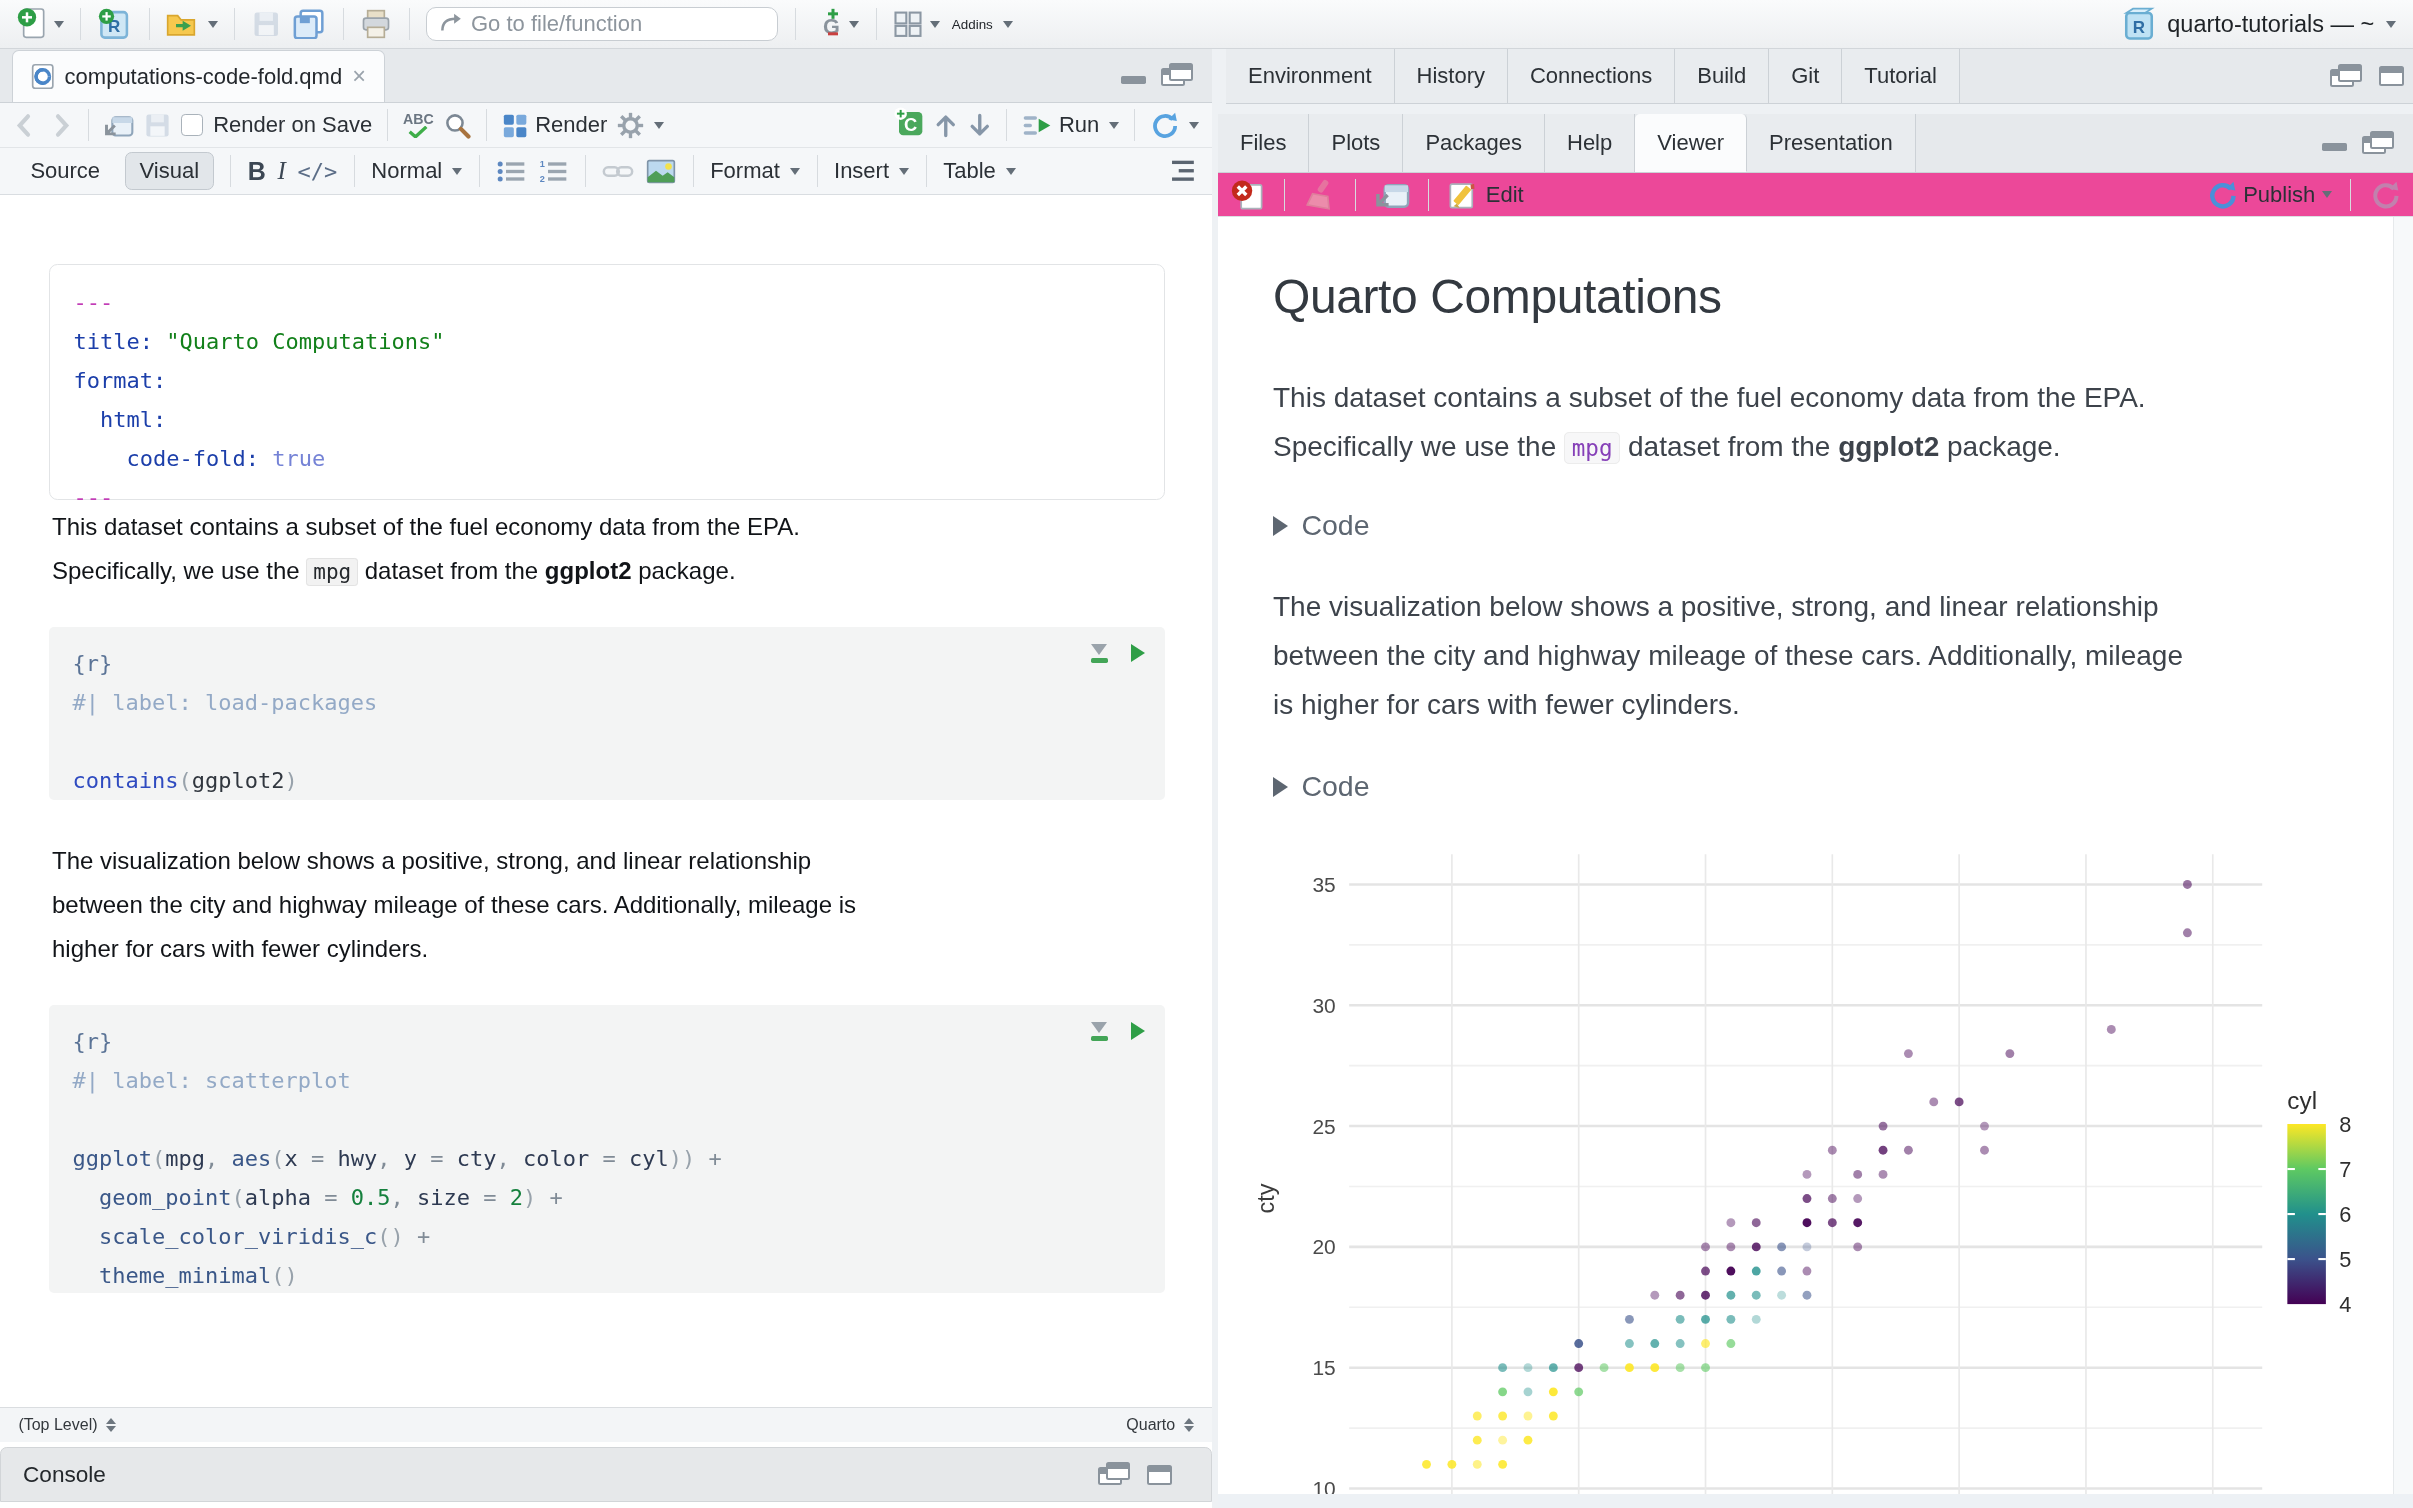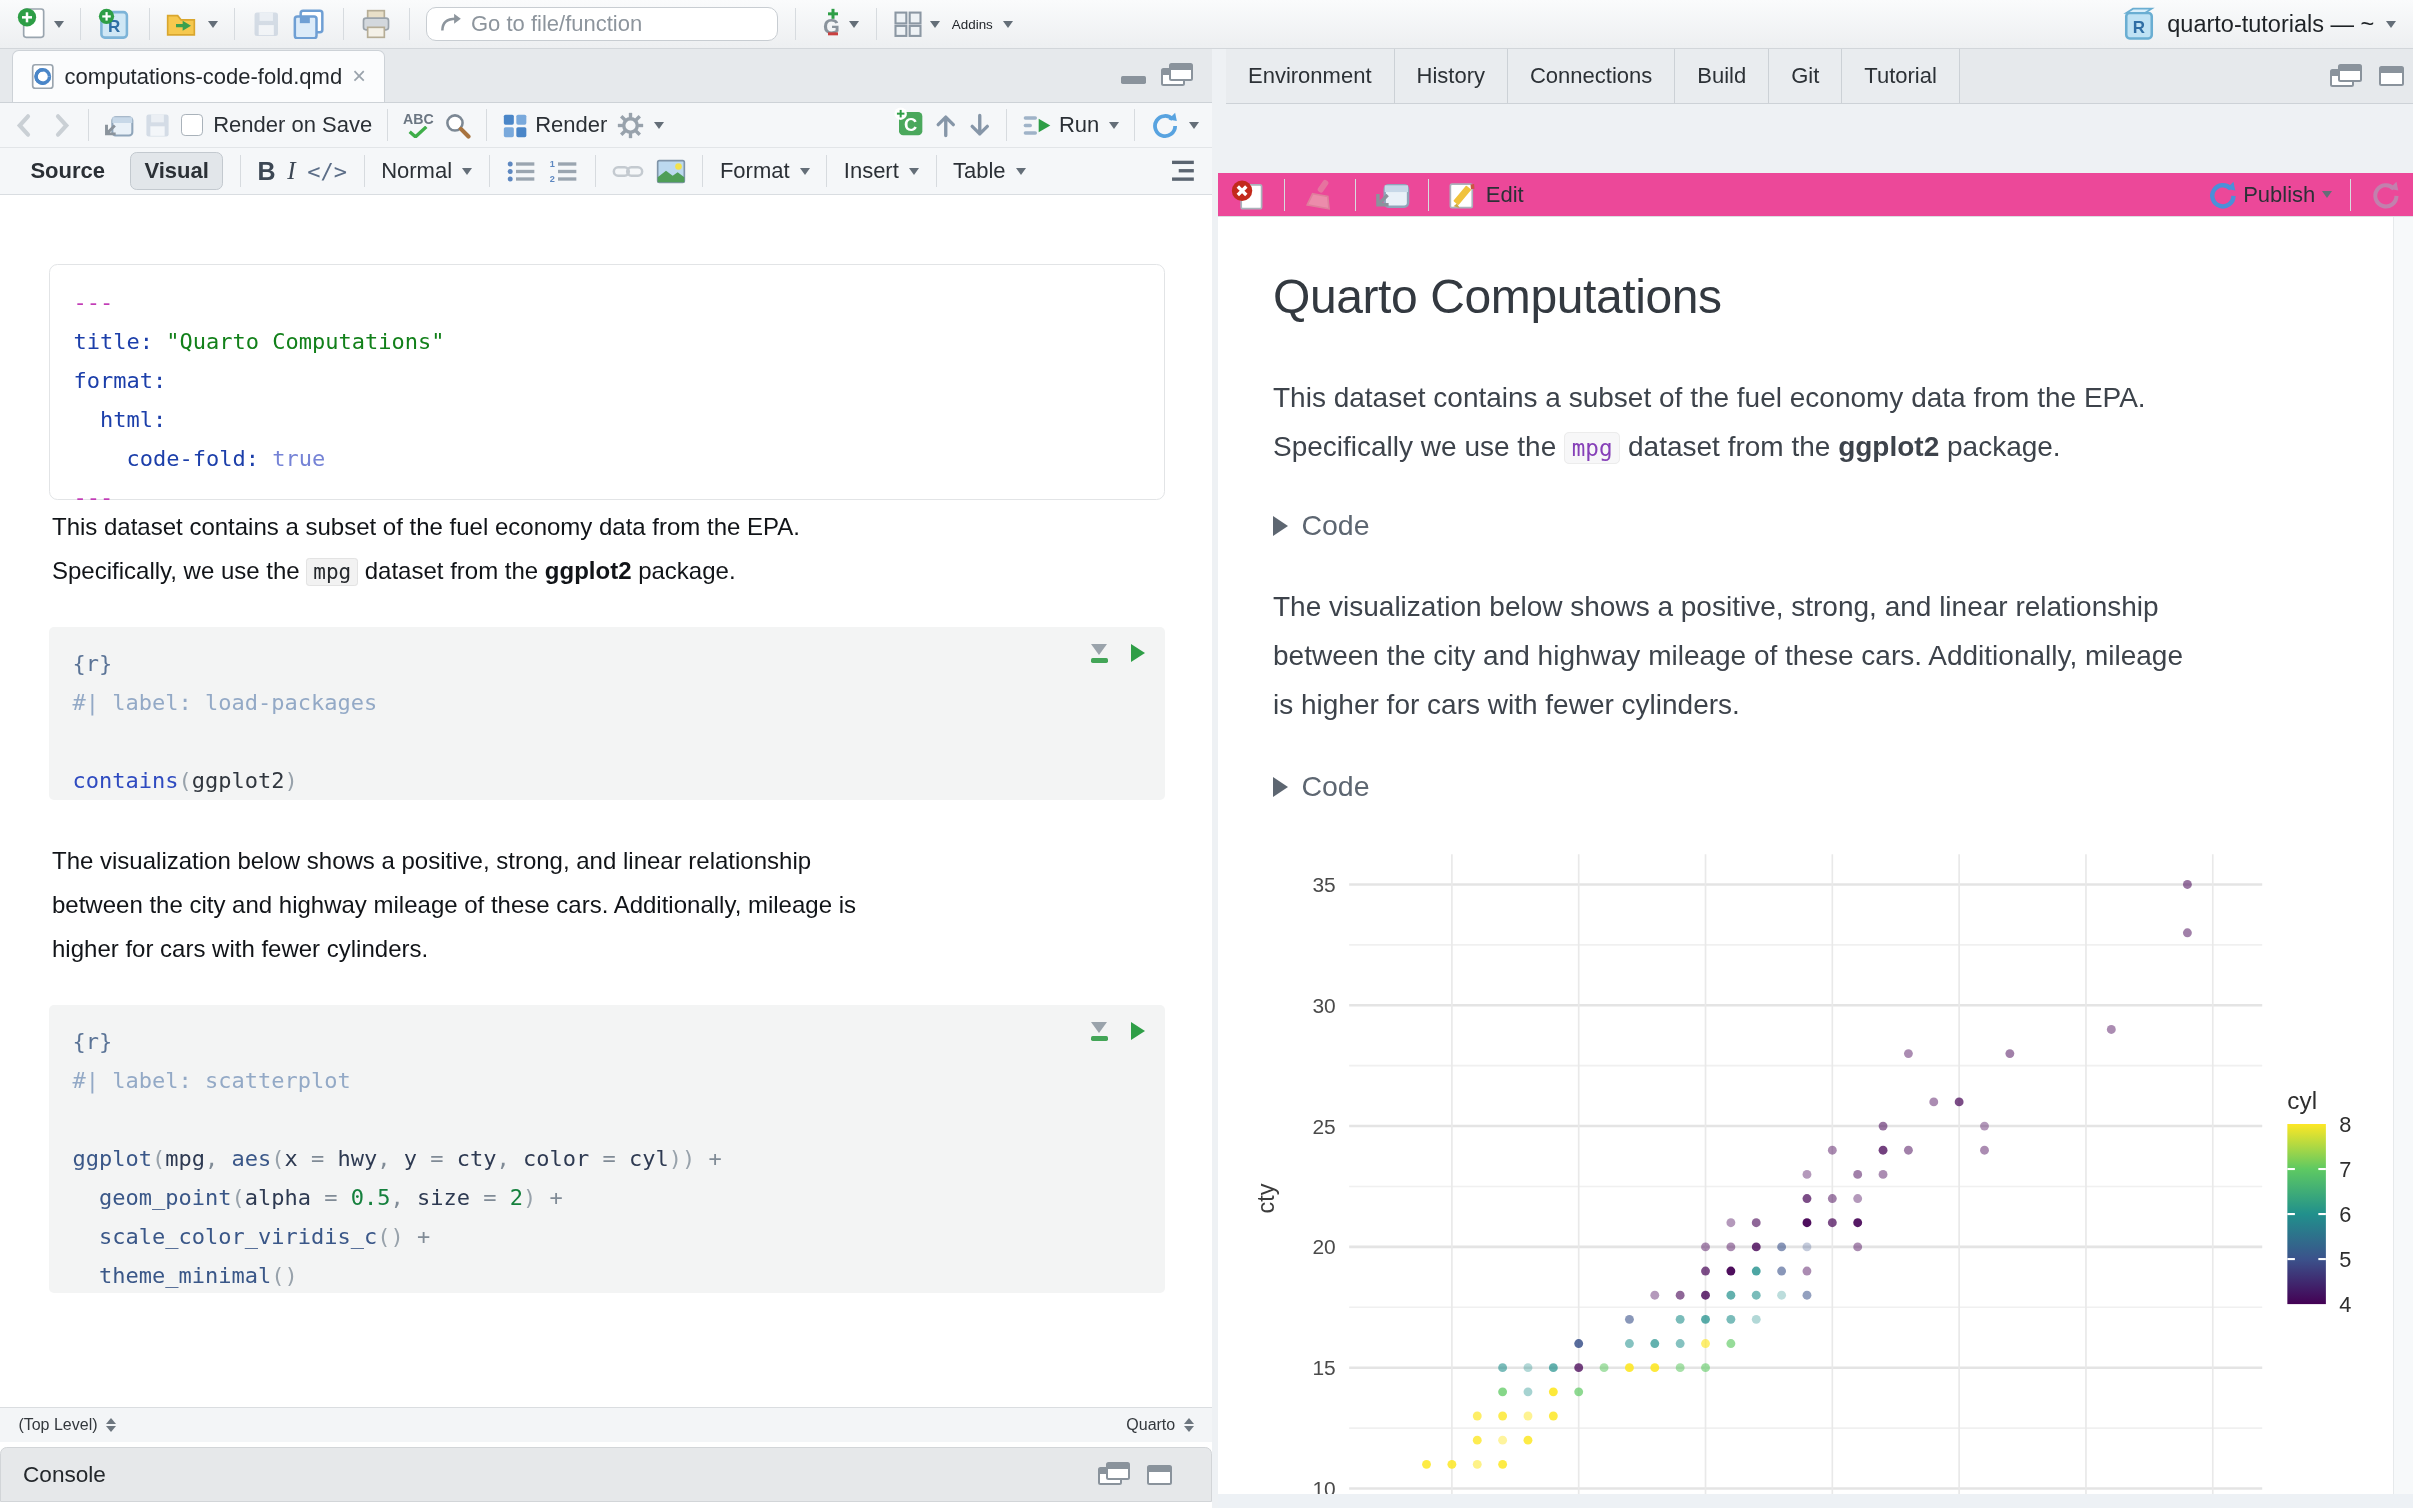--- a/index.html
+++ b/index.html
@@ -41,21 +41,21 @@
   .cascade .win-ico { position:absolute; width:23.5px; height:18.4px; }
   .cascade .w1 { left:0; top:5px; } .cascade .w2 { left:8.4px; top:0; }
 
   
   .ed-toolbar { position:absolute; left:0; top:54px; width:100%; height:45px; background:#f5f7f9;
                 border-bottom:1.7px solid #e2e5e8; display:flex; align-items:center; padding:0 13.4px;
                 gap:10px; font-size:22px; color:#2b3036; }
   .fmt-toolbar { position:absolute; left:0; top:99px; width:100%; height:47px; background:#f5f7f9;
                  border-bottom:1.7px solid #d9dde1; display:flex; align-items:center; padding:0 17px;
                  gap:11.7px; font-size:22px; color:#2b3036; }
-  .chip-btn { padding:5px 13.4px; border-radius:6.7px;font-weight:bold; }
+  .chip-btn { padding:5px 13.4px; border-radius:6.7px; }
   .chip-btn.on { background:#e2e6ea; border:1.7px solid #c3c9cf; }
   .checkbox { width:22px; height:22px; background:#fff; border:1.7px solid #a9b2ba; border-radius:4.2px; }
   .dis { opacity:.45; }
 
   
   .ed-content { position:absolute; left:0; top:146px; width:100%; height:1212px; background:#fff; overflow:hidden; }
   .yaml-box { position:absolute; left:49px; top:69px; width:1116px; height:236px; background:#fff;
               border:1.7px solid #e2e4e6; border-radius:8.4px; padding:18.4px 23.5px;
               font-family:"DejaVu Sans Mono", monospace; font-size:22px; }
   .code-line { height:39px; line-height:39px; white-space:pre; font-family:"DejaVu Sans Mono", monospace; font-size:22px; }
@@ -464,20 +464,37 @@
         </div>
       <div class="pane-btns">
         <span class="cascade">
             <span class="win-ico w1"></span>
             <span class="win-ico w2"></span>
           </span>
         <span class="win-ico"></span>
       </div>
     </div>
 
+    <div class="tabbar rtabbar2" style="height:59px;">
+      <div style="display:flex;height:100%;">
+          <div class="tab2">Files</div>
+          <div class="tab2">Plots</div>
+          <div class="tab2">Packages</div>
+          <div class="tab2">Help</div>
+          <div class="tab2 active">Viewer</div>
+          <div class="tab2">Presentation</div>
+        </div>
+      <div class="pane-btns">
+        <span class="min-ico"></span>
+        <span class="cascade">
+            <span class="win-ico w1"></span>
+            <span class="win-ico w2"></span>
+          </span>
+      </div>
+    </div>
 
     <div class="viewer-toolbar">
       <span style="position:relative;display:inline-block;width:34px;height:34px;">
         <svg width="34" height="34" viewBox="0 0 40 40">
             <rect x="12" y="8" width="24" height="28" rx="2" fill="#fff" stroke="#aab3bb" stroke-width="2"></rect>
             <circle cx="13" cy="15" r="12" fill="#c3291c"></circle>
             <path d="M8 10 l10 10 M18 10 l-10 10" stroke="#fff" stroke-width="4"></path>
           </svg>
       </span>
       <span class="tsep"></span>

